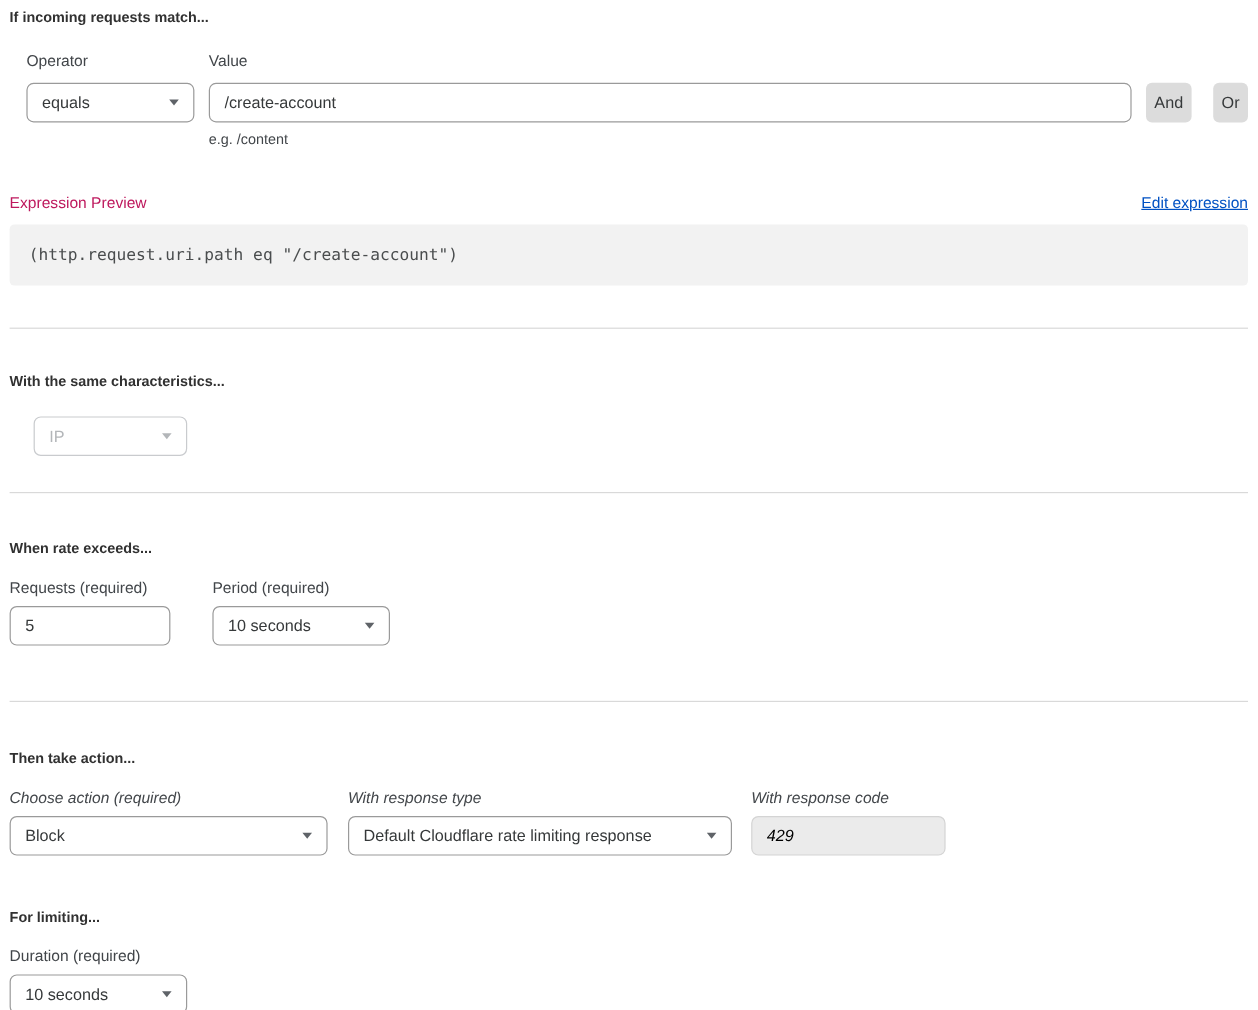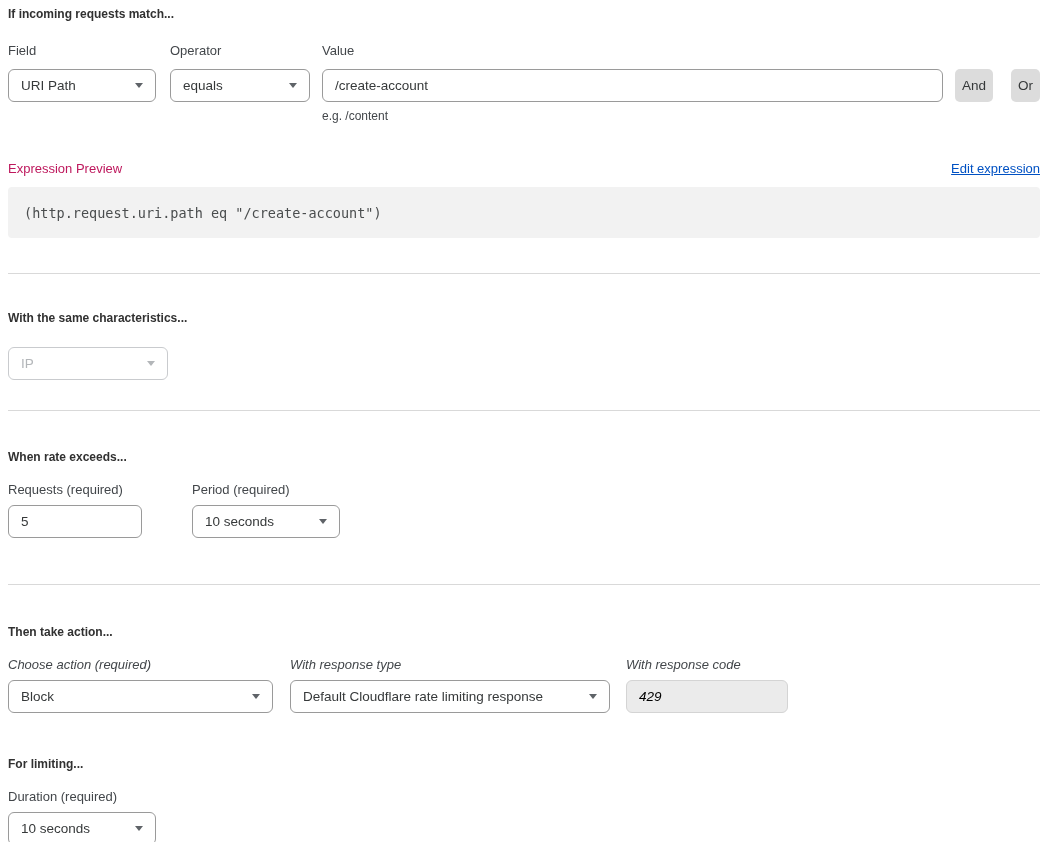--- a/index.html
+++ b/index.html
@@ -70,26 +70,26 @@
     font-family: "DejaVu Sans Mono", monospace; font-size: 13.5px;
     color: #4a4d4e; white-space: pre; display: flex; align-items: center;
   }
 
   .divider { border: none; border-top: 1px solid var(--divider, #d9d9d9); margin: 0; }
   .divider-1 { margin-top: 35px; }
   .divider-2 { margin-top: 30px; }
   .divider-3 { margin-top: 46px; }
 
   .sec-characteristics { margin-top: 35px; }
-  .sec-characteristics .control-wrap { margin-top: 20px; width: 160px; }
+  .sec-characteristics .control-wrap { margin-top: 20px; width: 128px; margin-left: 20px; }
 
   .sec-rate { margin-top: 37px; }
   .rate-row { display: flex; align-items: flex-start; margin-top: 16px; gap: 26px; }
   .group-requests { width: 134px; flex: 0 0 auto; }
-  .group-period { width: 148px; flex: 0 0 auto; margin-left: 24px; }
+  .group-period { width: 148px; flex: 0 0 auto; margin-left: 9px; }
   .rate-row .field-label { margin-bottom: 8px; }
 
   .sec-action { margin-top: 38px; }
   .action-row { display: flex; align-items: flex-start; margin-top: 16px; }
   .group-action { width: 265px; flex: 0 0 auto; }
   .group-response-type { width: 320px; flex: 0 0 auto; margin-left: 17px; }
   .group-response-code { width: 162px; flex: 0 0 auto; margin-left: 16px; }
   .action-row .field-label { margin-bottom: 8px; font-style: italic; }
 
   .sec-duration { margin-top: 42px; }
@@ -98,27 +98,20 @@
 </style>
 </head>
 <body>
 
 <div class="page">
 
   <section>
     <h2 class="section-heading">If incoming requests match...</h2>
 
     <div class="match-row">
-      <div class="group-field">
-        <span class="field-label">Field</span>
-        <div class="control select">
-          <span>URI Path</span>
-          <span class="caret"></span>
-        </div>
-      </div>
 
       <div class="group-operator">
         <span class="field-label">Operator</span>
         <div class="control select">
           <span>equals</span>
           <span class="caret"></span>
         </div>
       </div>
 
       <div class="group-value">

